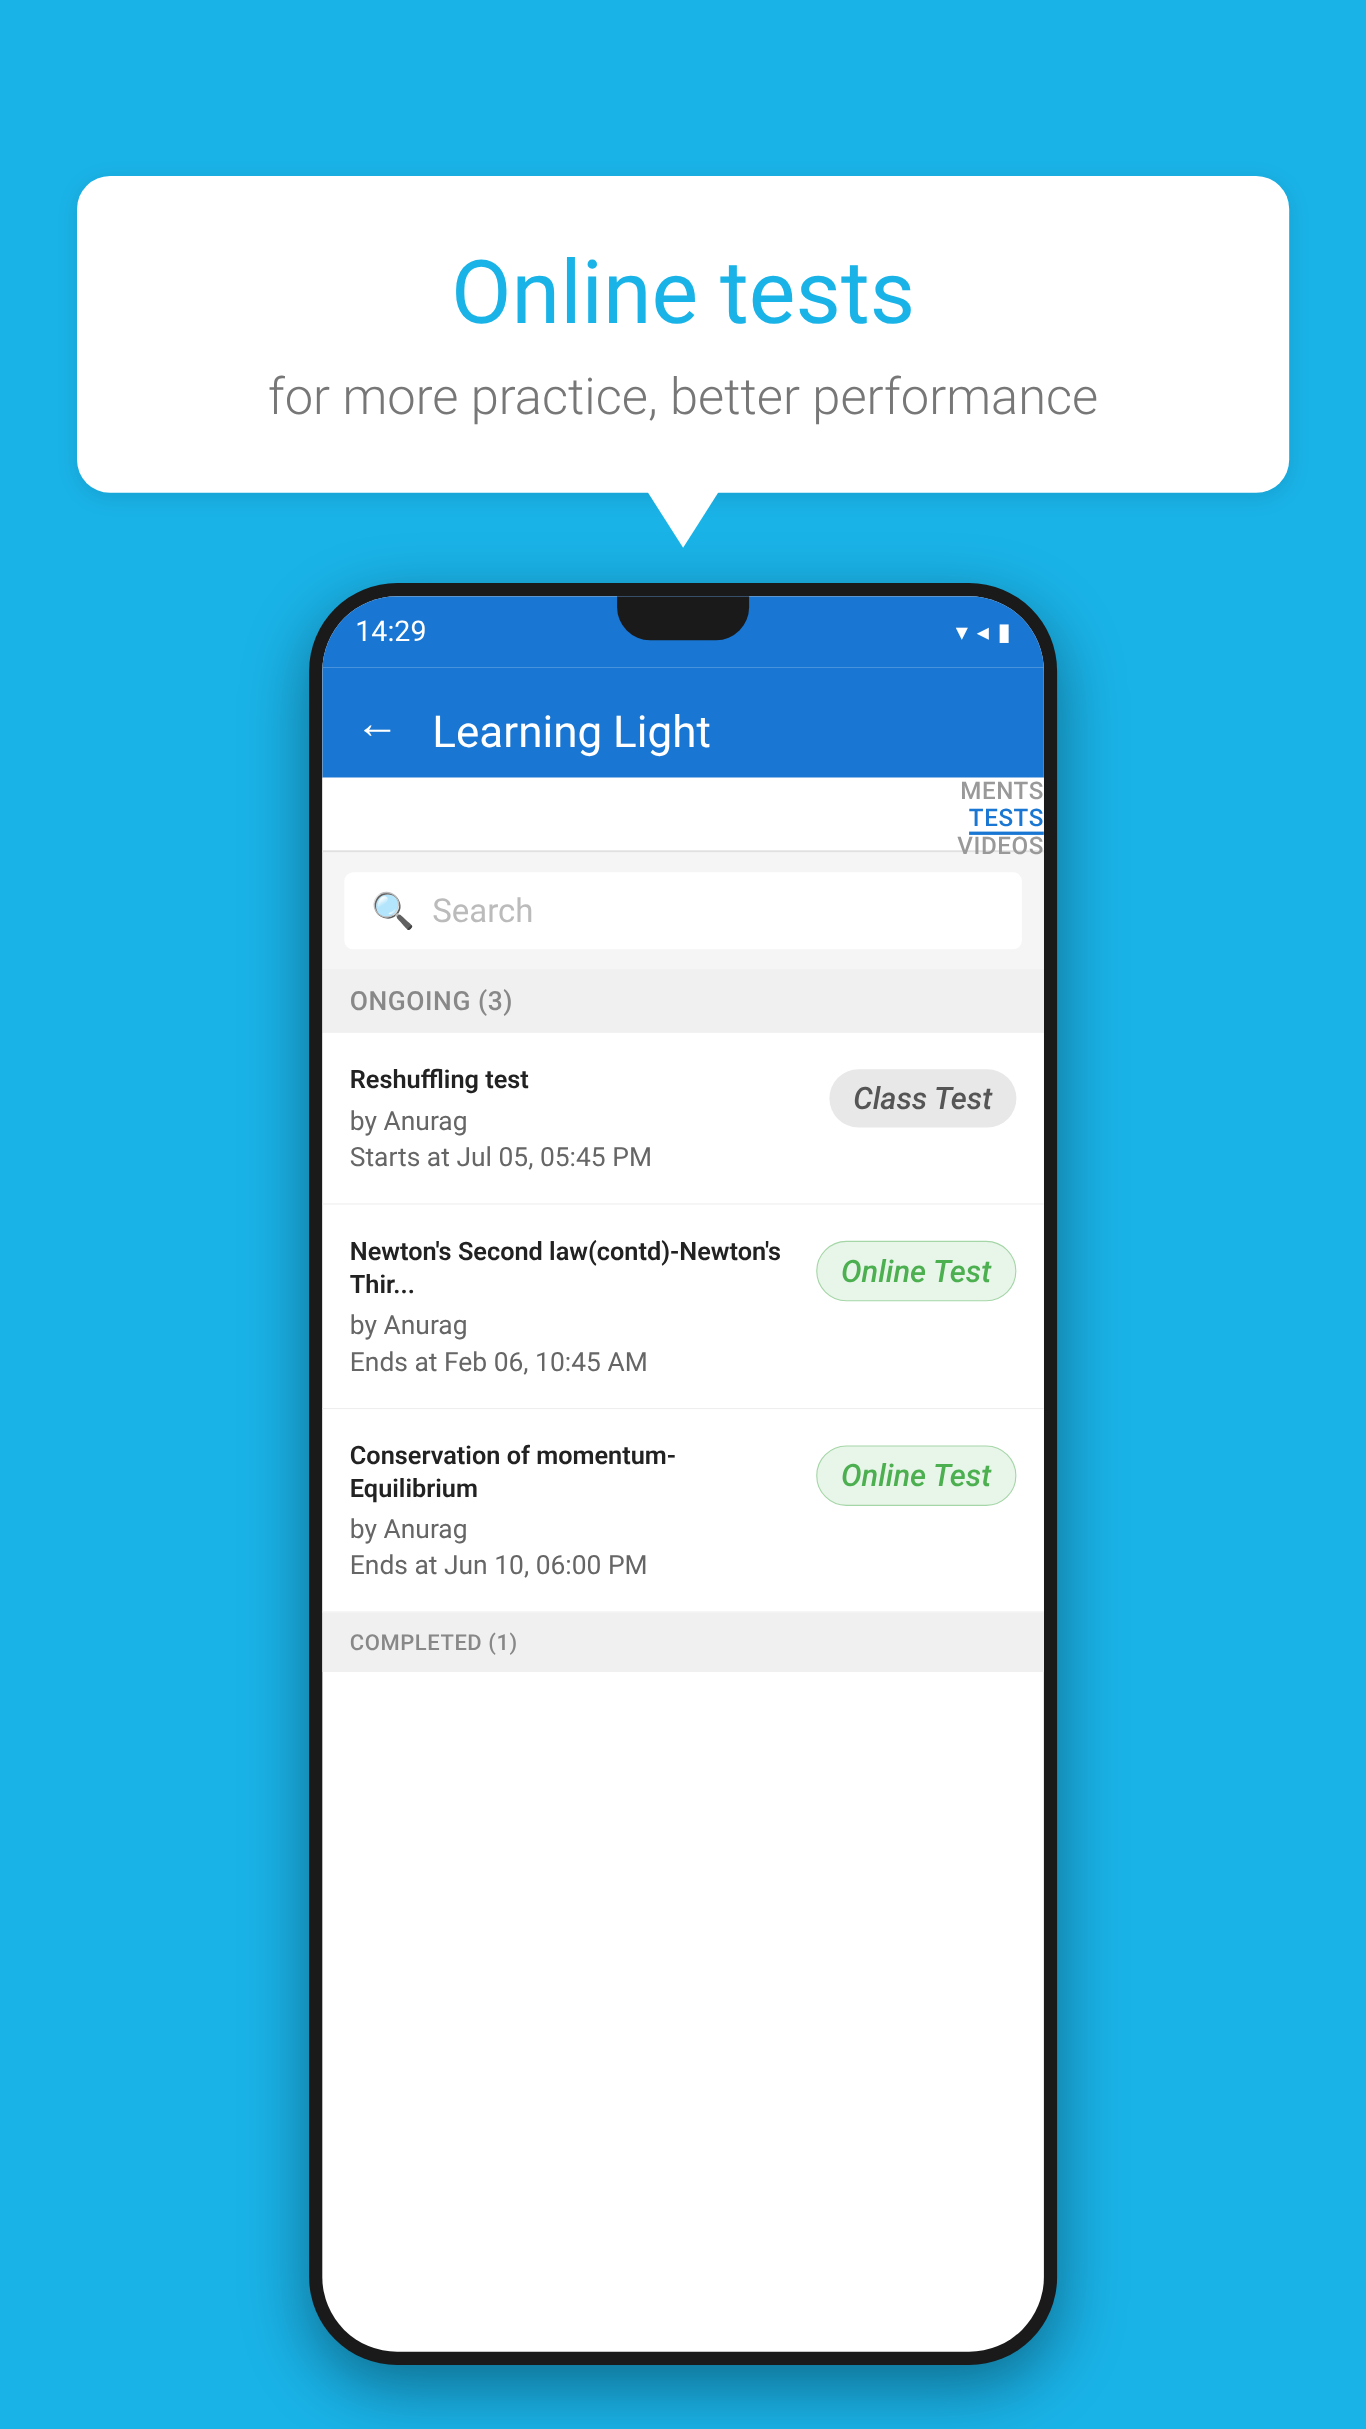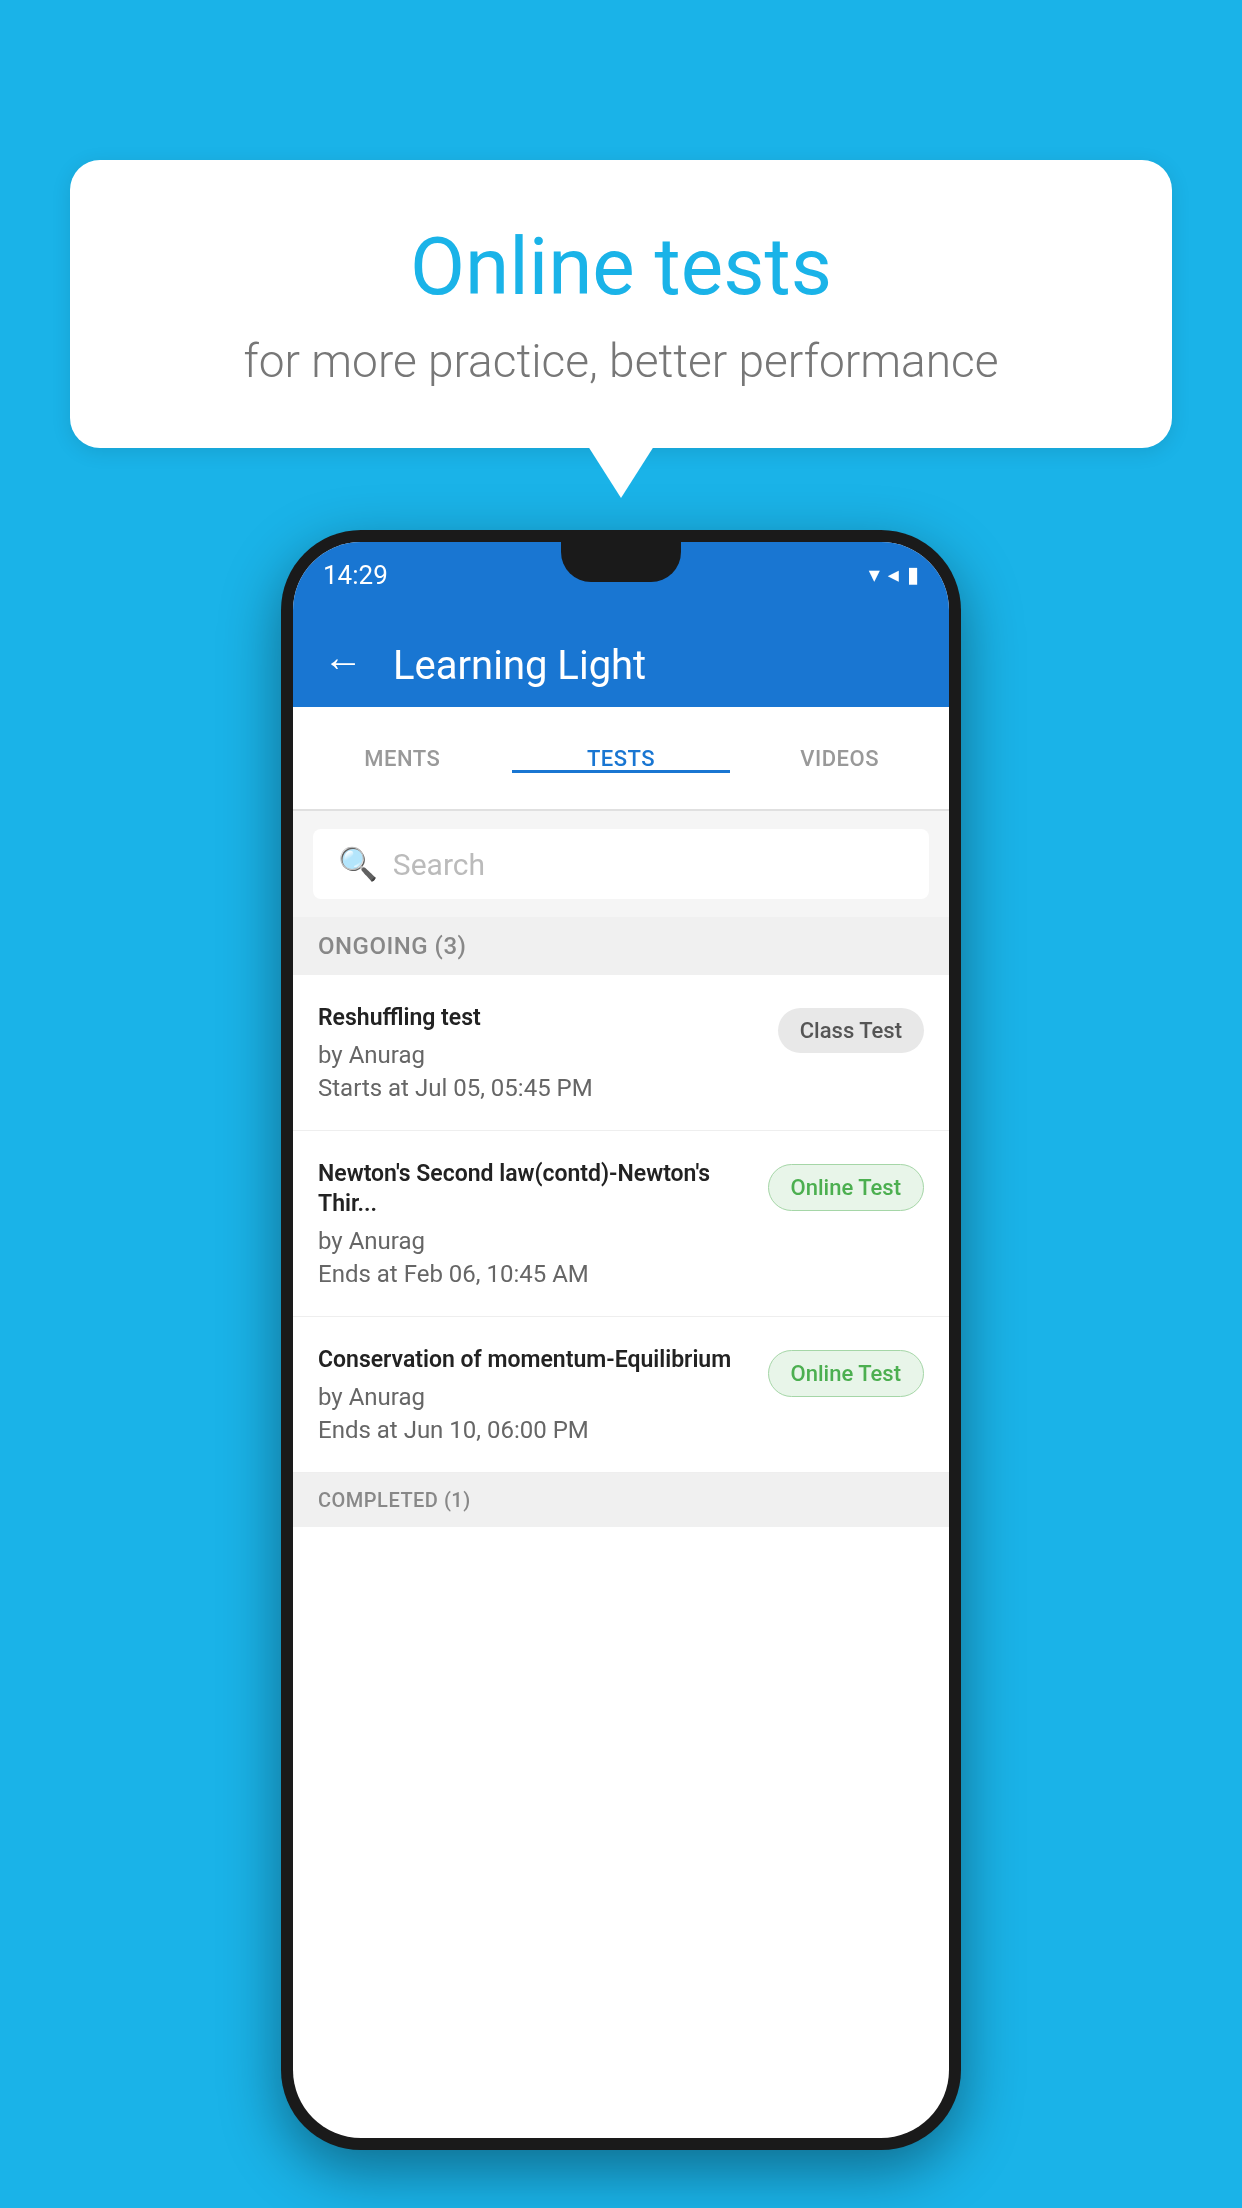--- a/index.html
+++ b/index.html
@@ -124,22 +124,23 @@
       font-size: 40px;
       font-weight: 400;
       margin-top: 16px;
     }
 
     
     .tabs {
       background: white;
       display: flex;
       border-bottom: 2px solid #e0e0e0;
-      height: 104px;
-      align-items: center;
+      height: 68px;
+      align-items: flex-end;
+      flex-direction: column;
     }
     .tab {
       flex: 1;
       display: flex;
       align-items: center;
       justify-content: center;
       font-size: 22px;
       color: #999;
       font-weight: 500;
       letter-spacing: 0.5px;
@@ -222,24 +223,25 @@
       color: #666;
       margin-bottom: 5px;
     }
     .test-time {
       font-size: 24px;
       color: #666;
     }
     .test-badge {
       border-radius: 50px;
       padding: 10px 22px;
-      font-size: 22px;
+      font-size: 28px;
       font-weight: 500;
       white-space: nowrap;
       margin-top: 5px;
+      font-style: italic;
     }
     .badge-class {
       background: #e8e8e8;
       color: #555;
     }
     .badge-online {
       background: #e8f5e9;
       color: #4caf50;
       border: 1px solid #a5d6a7;
     }

